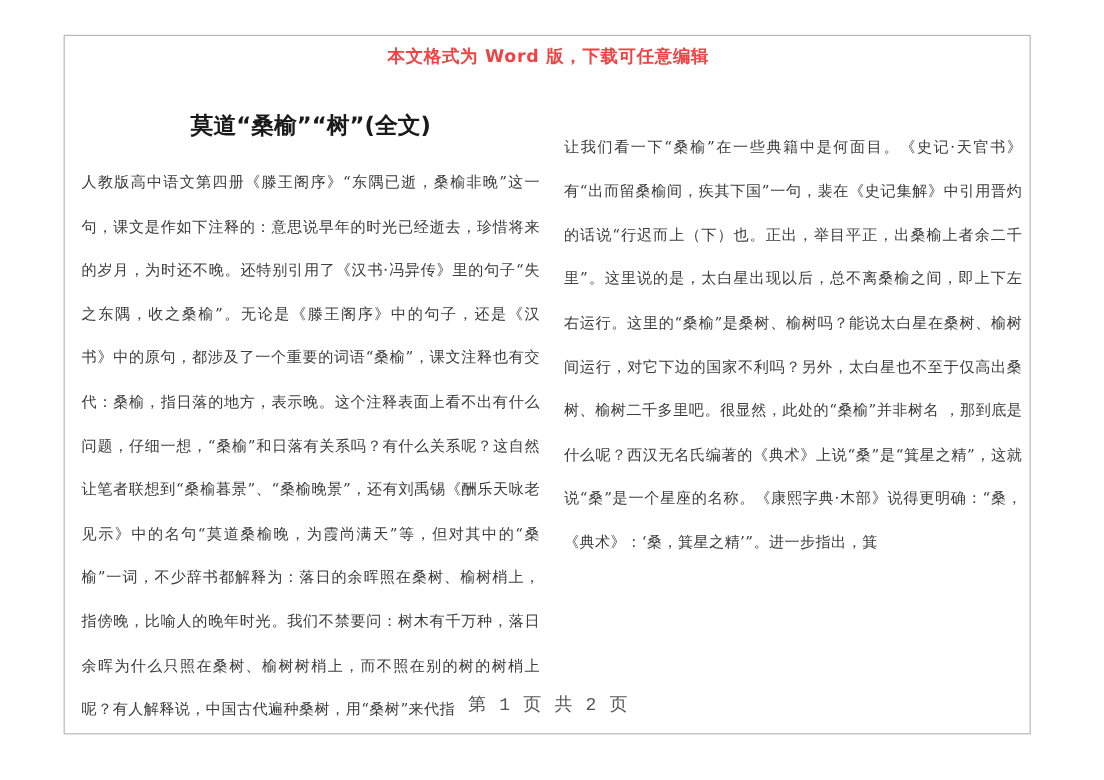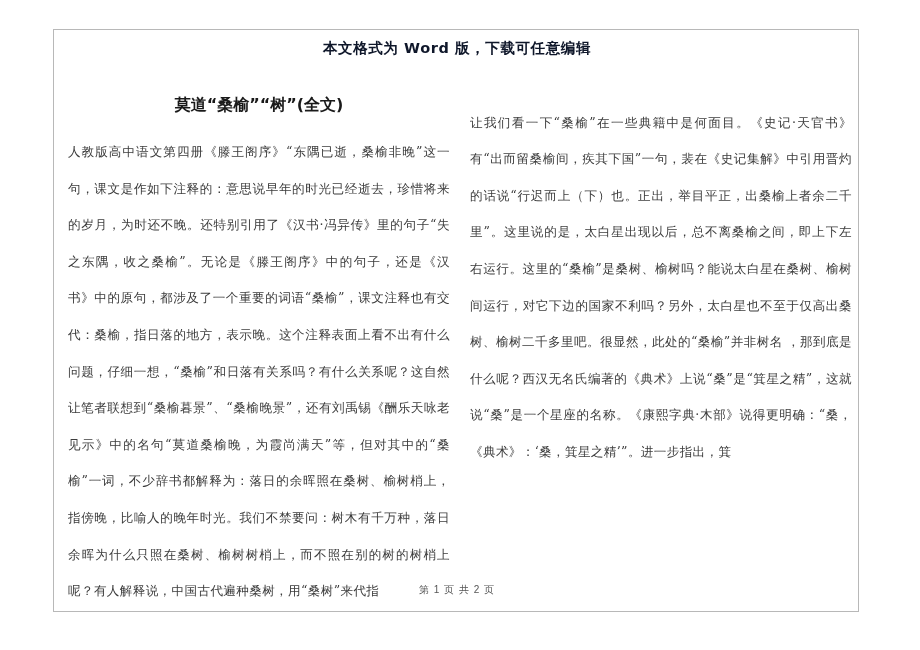--- a/index.html
+++ b/index.html
@@ -41,21 +41,21 @@
   .doc-header {
     position: absolute;
     left: 0;
     top: 0;
     width: 806px;
     text-align: center;
     padding-top: 8px;
     box-sizing: border-box;
   }
   .doc-header-text {
-    color: #0f172a;
+    color: #ef4444;
     font-family: "DejaVu Sans", "Liberation Sans", sans-serif;
     font-weight: bold;
     font-size: 14.5px;
     letter-spacing: 0.6px;
     line-height: 20px;
     white-space: nowrap;
   }
 
   
   .columns {
@@ -73,21 +73,21 @@
     width: 382px;
     height: 510px;
     box-sizing: border-box;
   }
   .col-left  { left: 14px; }
   .col-right { left: 416px; }
 
   .doc-title {
     font-family: "DejaVu Sans", "Liberation Sans", sans-serif;
     font-weight: bold;
-    font-size: 16px;
+    font-size: 19px;
     color: #1a1a1a;
     text-align: center;
     line-height: 26px;
     margin: 24px 0 16px 0;
     white-space: nowrap;
   }
 
   .para {
     font-family: "DejaVu Serif", "Liberation Serif", serif;
     font-size: 12.6px;
@@ -106,22 +106,22 @@
 
   
   .doc-footer {
     position: absolute;
     left: 0;
     bottom: 14px;
     width: 806px;
     text-align: center;
   }
   .doc-footer-text {
-    font-family: Liberation Sans, sans-serif;
-    font-size: 10px;
+    font-family: Liberation Mono, monospace;
+    font-size: 15px;
     color: #555555;
     letter-spacing: 1px;
     white-space: nowrap;
   }
 </style>
 </head>
 <body>
 
 <div class="page-wrap">
 

